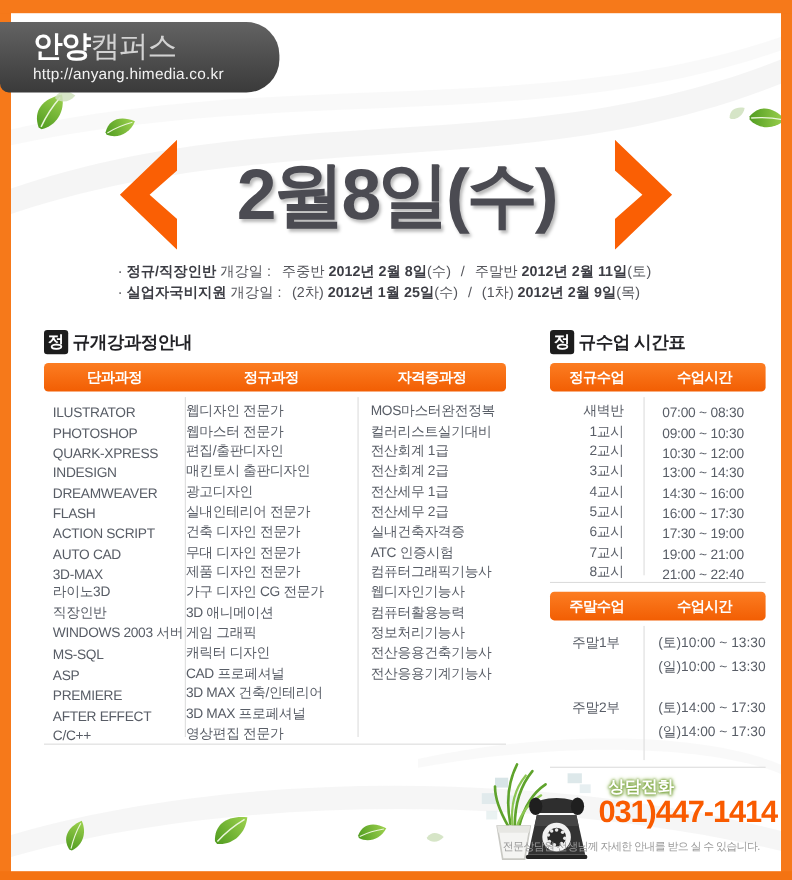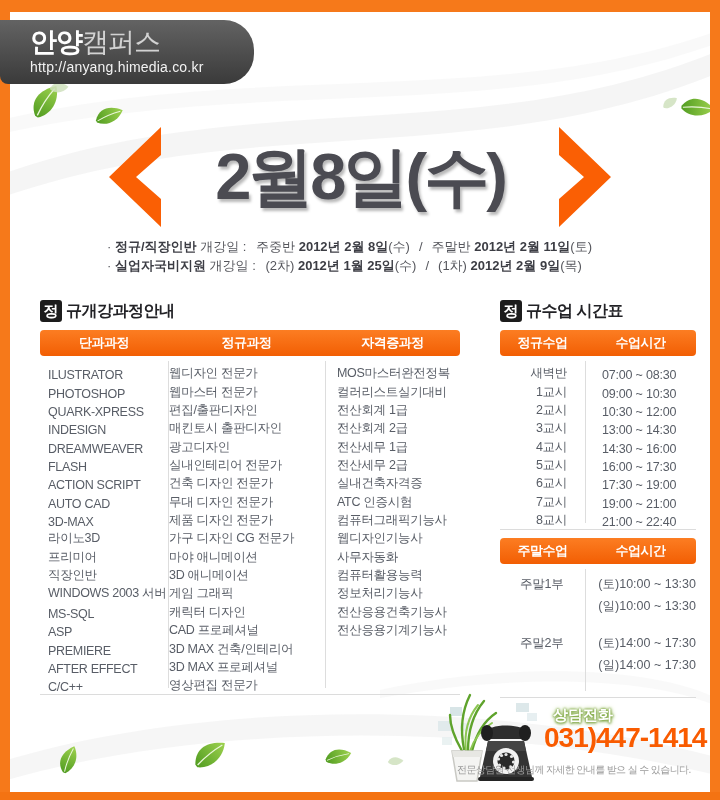--- a/index.html
+++ b/index.html
@@ -217,25 +217,20 @@
         </div>
         <div class="trow">
           <span class="tc c0">3D-MAX</span>
           <span class="tc c1">제품 디자인 전문가</span>
           <span class="tc c2">컴퓨터그래픽기능사</span>
         </div>
         <div class="trow">
           <span class="tc c0">라이노3D</span>
           <span class="tc c1">가구 디자인 CG 전문가</span>
           <span class="tc c2">웹디자인기능사</span>
-        </div>
-        <div class="trow">
-          <span class="tc c0">프리미어</span>
-          <span class="tc c1">마야 애니메이션</span>
-          <span class="tc c2">사무자동화</span>
         </div>
         <div class="trow">
           <span class="tc c0">직장인반</span>
           <span class="tc c1">3D 애니메이션</span>
           <span class="tc c2">컴퓨터활용능력</span>
         </div>
         <div class="trow">
           <span class="tc c0">WINDOWS 2003 서버</span>
           <span class="tc c1">게임 그래픽</span>
           <span class="tc c2">정보처리기능사</span>

